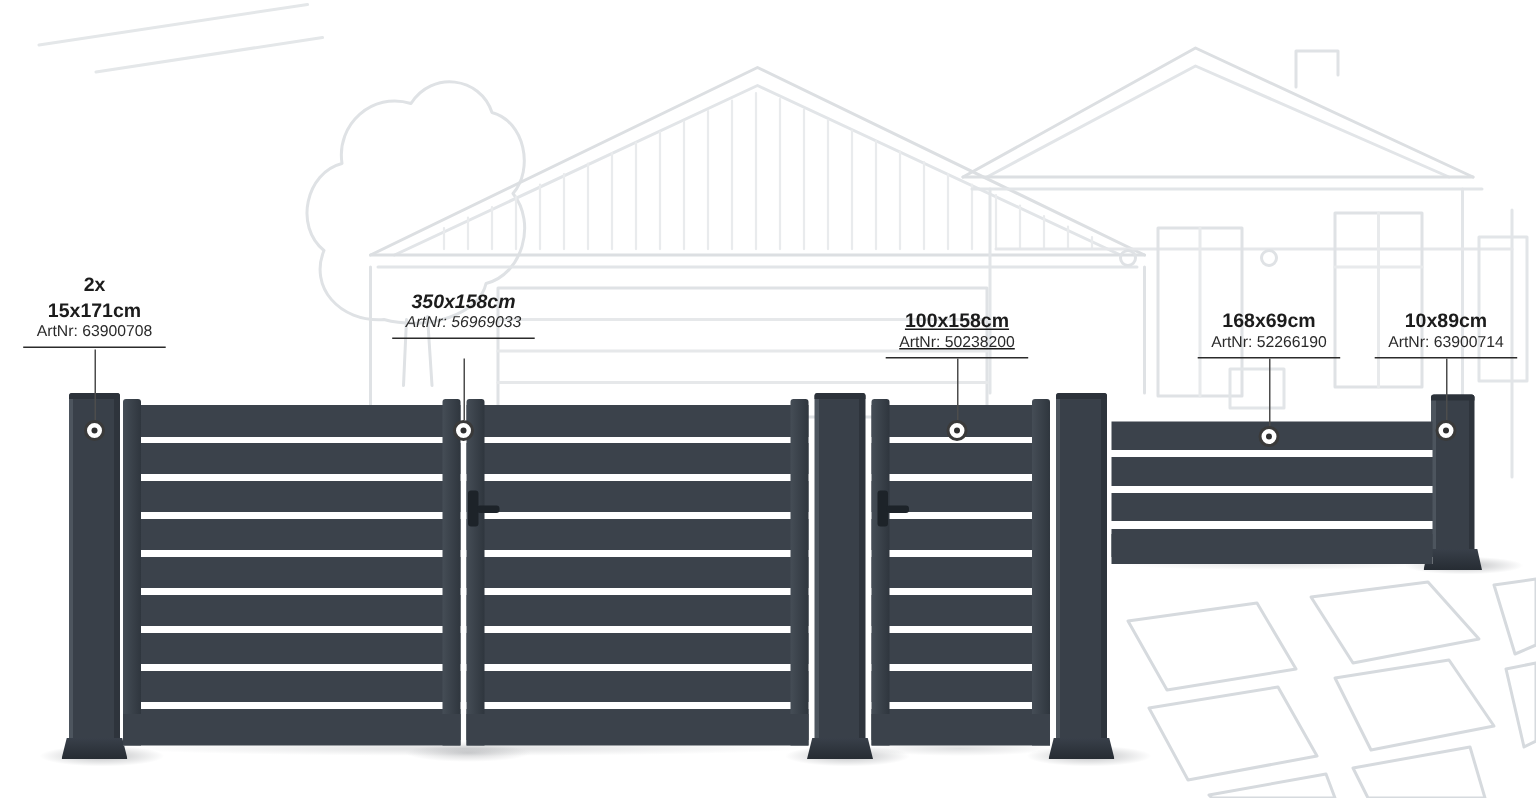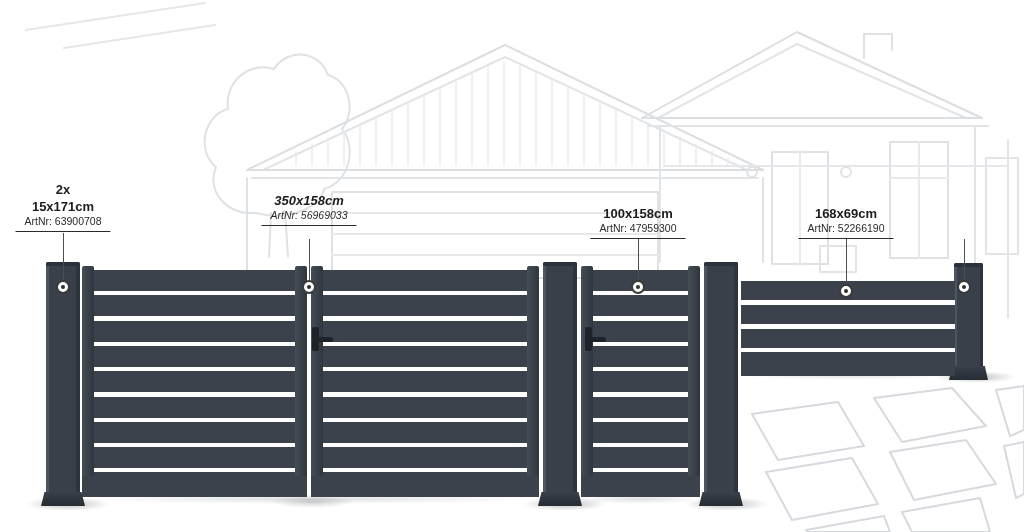--- a/index.html
+++ b/index.html
@@ -143,32 +143,37 @@
   <div class="marker" style="left:63px;top:287px;"></div>
 
   <div class="callout" style="left:309px;top:192px;font-style:italic;">
 
     <div class="size">350x158cm</div>
     <div class="artnr">ArtNr: 56969033</div>
   </div>
   <div class="leader" style="left:309px;top:239px;height:41px;"></div>
   <div class="marker" style="left:309px;top:287px;"></div>
 
-  <div class="callout" style="left:638px;top:205px;">
+  <div class="callout" style="left:638px;top:205px;text-decoration:underline;">
 
     <div class="size">100x158cm</div>
-    <div class="artnr">ArtNr: 47959300</div>
+    <div class="artnr">ArtNr: 50238200</div>
   </div>
   <div class="leader" style="left:638px;top:239px;height:41px;"></div>
   <div class="marker" style="left:638px;top:287px;"></div>
 
   <div class="callout" style="left:846px;top:205px;">
 
     <div class="size">168x69cm</div>
     <div class="artnr">ArtNr: 52266190</div>
   </div>
   <div class="leader" style="left:846px;top:239px;height:45px;"></div>
   <div class="marker" style="left:846px;top:291px;"></div>
 
+  <div class="callout" style="left:964px;top:205px;">
+
+    <div class="size">10x89cm</div>
+    <div class="artnr">ArtNr: 63900714</div>
+  </div>
   <div class="leader" style="left:964px;top:239px;height:41px;"></div>
   <div class="marker" style="left:964px;top:287px;"></div>
 
 </div>
 
 </body></html>

